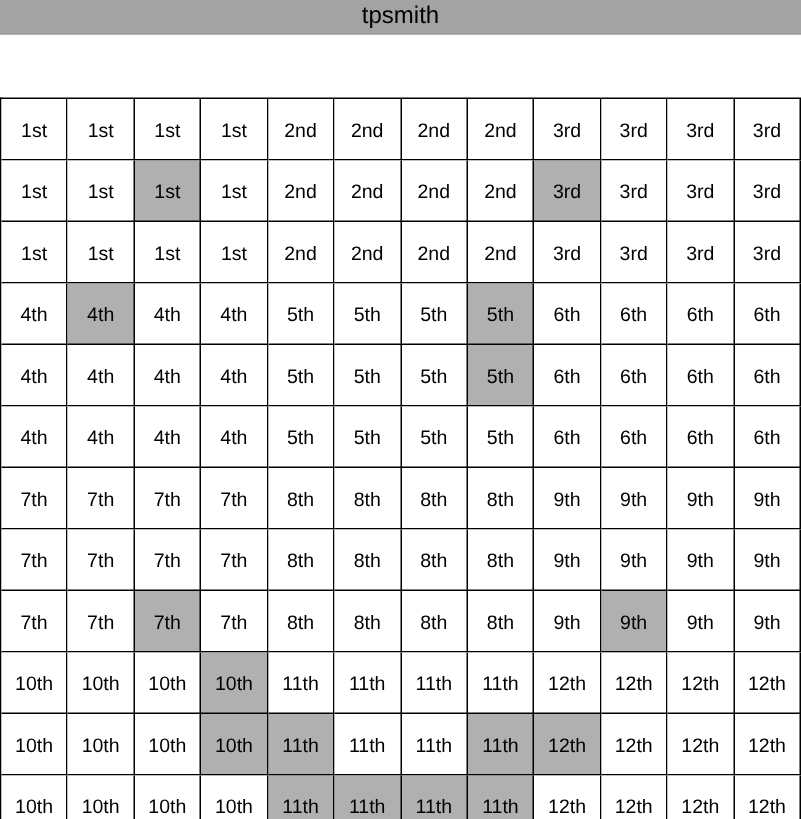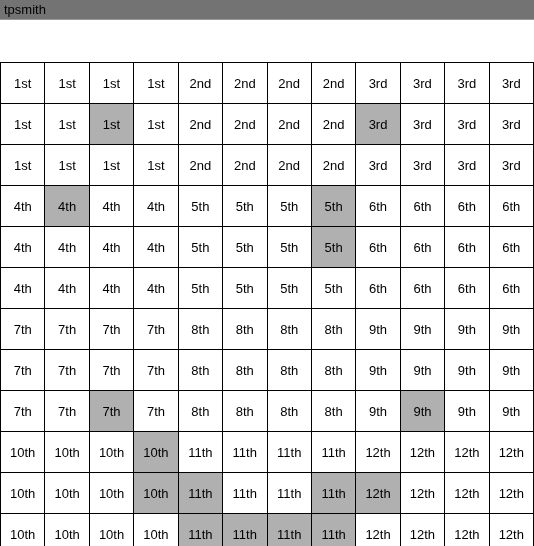--- a/index.html
+++ b/index.html
@@ -5,25 +5,26 @@
     * { margin: 0; padding: 0; box-sizing: border-box; }
     body {
       font-family: Arial, sans-serif;
       font-size: 13px;
       background: #fff;
       width: 534px;
       height: 546px;
       overflow: hidden;
     }
     .title-bar {
-      background: #737373;
+      background: #a3a3a3;
       padding: 2px 4px;
-      font-size: 13px;
+      font-size: 16px;
       color: #000;
       border-bottom: 1px solid #999;
+      text-align: center;
     }
     .grid-container {
       display: grid;
       grid-template-columns: repeat(12, 1fr);
       border-left: 1px solid #000;
       border-top: 1px solid #000;
       margin-top: 42px;
     }
     .cell {
       border-right: 1px solid #000;

